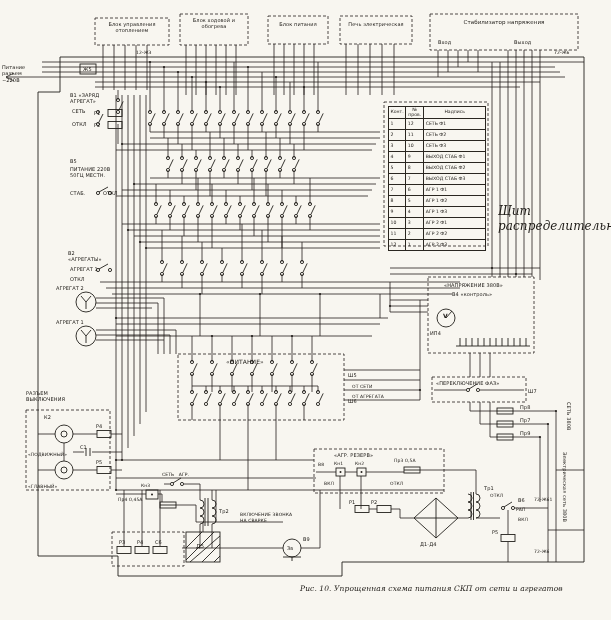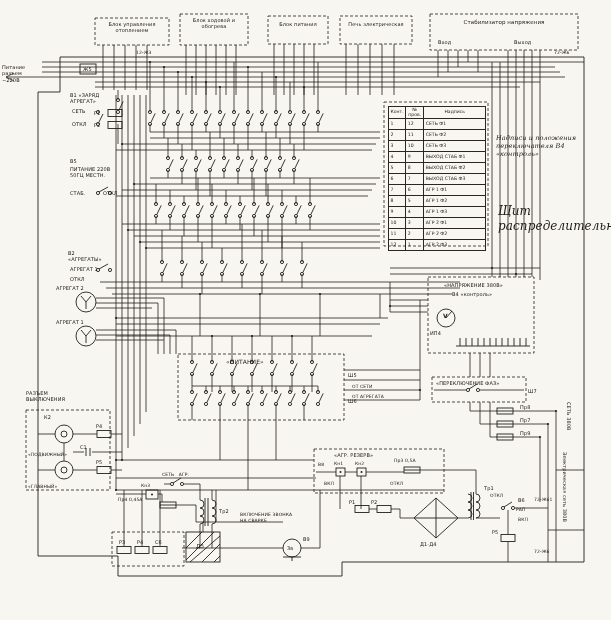--- a/index.html
+++ b/index.html
@@ -353,21 +353,20 @@
 
 <span class="lbl" style="left:56px;top:285px">АГРЕГАТ 2</span>
 <span class="lbl" style="left:56px;top:319px">АГРЕГАТ 1</span>
 
 <span class="lbl" style="left:226px;top:358px;font-size:6px">«ПИТАНИЕ»</span>
 <span class="lbl" style="left:348px;top:372px">Ш5</span>
 <span class="lbl" style="left:348px;top:398px">Ш6</span>
 <span class="lbl" style="left:352px;top:384px;font-size:4.5px">ОТ СЕТИ</span>
 <span class="lbl" style="left:352px;top:394px;font-size:4.5px">ОТ АГРЕГАТА</span>
 
-<span class="lbl hand" style="left:496px;top:134px;width:84px;font-size:6.5px">Надписи и положения переключателя В4 «контроль»</span>
 <span class="lbl hand" style="left:498px;top:204px;width:84px;font-size:12px">Щит распределительный</span>
 
 <span class="lbl" style="left:444px;top:282px">«НАПРЯЖЕНИЕ 380В»</span>
 <span class="lbl" style="left:452px;top:291px">В4 «контроль»</span>
 <span class="lbl" style="left:430px;top:330px">ИП4</span>
 <span class="lbl" style="left:443px;top:312px;font-size:6px;font-weight:bold">V</span>
 
 <span class="lbl" style="left:436px;top:380px">«ПЕРЕКЛЮЧЕНИЕ ФАЗ»</span>
 <span class="lbl" style="left:528px;top:388px">Ш7</span>
 <span class="lbl" style="left:520px;top:404px">Пр8</span>
@@ -412,20 +411,21 @@
 <span class="lbl" style="left:349px;top:499px">Р1</span>
 <span class="lbl" style="left:371px;top:499px">Р2</span>
 <span class="lbl" style="left:420px;top:541px">Д1-Д4</span>
 <span class="lbl" style="left:484px;top:485px">Тр1</span>
 <span class="lbl" style="left:518px;top:497px">В6</span>
 <span class="lbl" style="left:516px;top:507px;font-size:4.5px">РАП</span>
 <span class="lbl" style="left:490px;top:493px;font-size:4.5px">ОТКЛ</span>
 <span class="lbl" style="left:518px;top:517px;font-size:4.5px">ВКЛ</span>
 <span class="lbl" style="left:492px;top:529px">Р5</span>
 
+<span class="lbl hand" style="left:300px;top:584px;font-size:7.5px;white-space:nowrap">Рис. 10. Упрощенная схема питания СКП от сети и агрегатов</span>
 
 <table class="tbl">
   <tbody>
         <tr>
     <th style="width:12px">Конт.</th>
     <th style="width:14px">№ пров.</th>
     <th style="width:58px">Надпись</th>
   </tr>
   <tr>
           <td>1</td>

